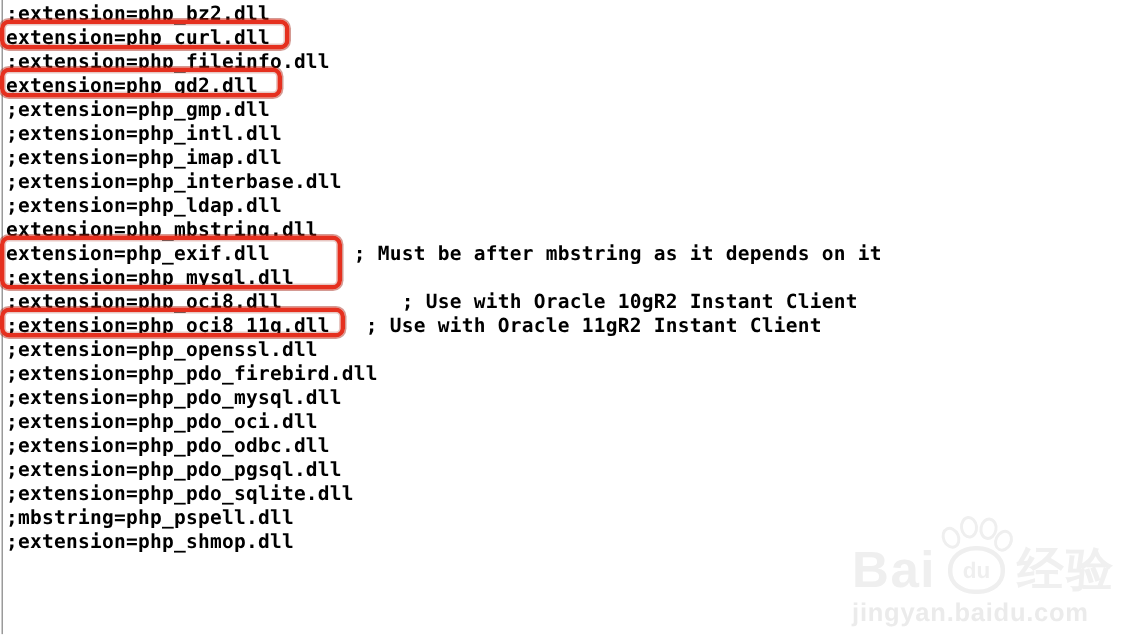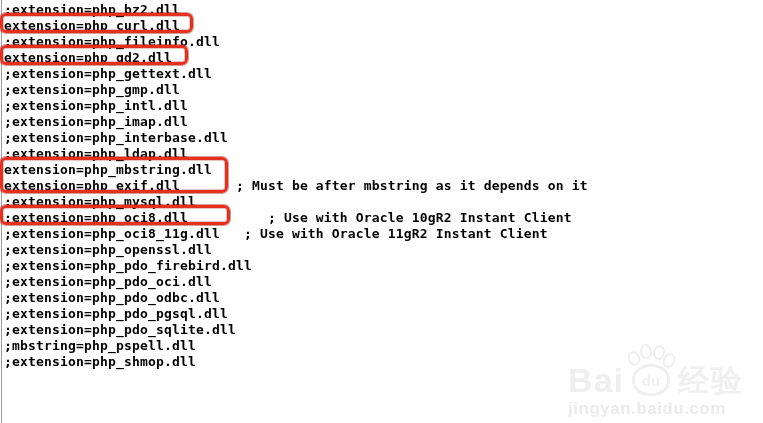--- a/index.html
+++ b/index.html
@@ -104,33 +104,33 @@
 <body>
 
 <div class="screen">
   <div class="left-border"></div>
 
   <div class="code">
       <div class="line">;extension=php_bz2.dll</div>
       <div class="line">extension=php_curl.dll</div>
       <div class="line">;extension=php_fileinfo.dll</div>
       <div class="line">extension=php_gd2.dll</div>
-      <div class="line">;extension=php_gettext.dll</div>
       <div class="line">;extension=php_gmp.dll</div>
       <div class="line">;extension=php_intl.dll</div>
       <div class="line">;extension=php_imap.dll</div>
       <div class="line">;extension=php_interbase.dll</div>
       <div class="line">;extension=php_ldap.dll</div>
       <div class="line">extension=php_mbstring.dll</div>
       <div class="line">extension=php_exif.dll       ; Must be after mbstring as it depends on it</div>
       <div class="line">;extension=php_mysql.dll</div>
       <div class="line">;extension=php_oci8.dll          ; Use with Oracle 10gR2 Instant Client</div>
       <div class="line">;extension=php_oci8_11g.dll   ; Use with Oracle 11gR2 Instant Client</div>
       <div class="line">;extension=php_openssl.dll</div>
       <div class="line">;extension=php_pdo_firebird.dll</div>
+      <div class="line">;extension=php_pdo_mysql.dll</div>
       <div class="line">;extension=php_pdo_oci.dll</div>
       <div class="line">;extension=php_pdo_odbc.dll</div>
       <div class="line">;extension=php_pdo_pgsql.dll</div>
       <div class="line">;extension=php_pdo_sqlite.dll</div>
       <div class="line">;mbstring=php_pspell.dll</div>
       <div class="line">;extension=php_shmop.dll</div>
     </div>
 
   <div class="hl-layer">
       <div class="hl" style="top: 13px; height: 20px; width: 193px; border-color: rgb(229, 48, 31);"></div>

